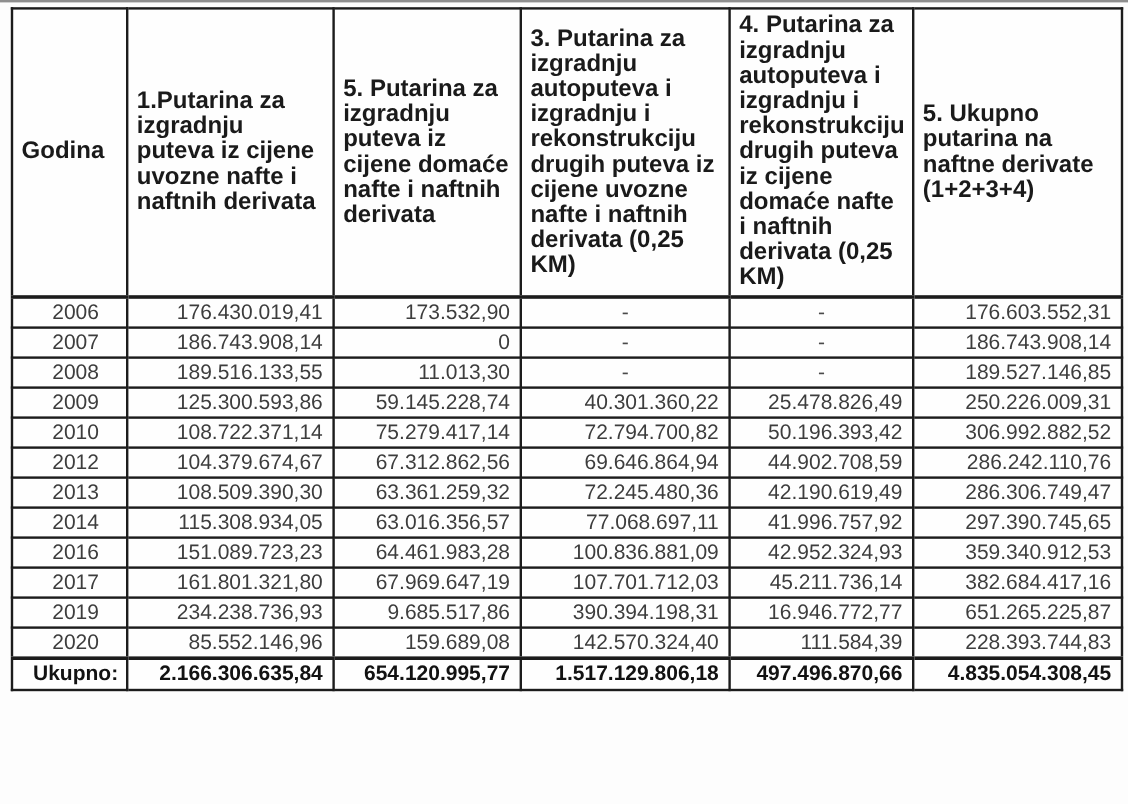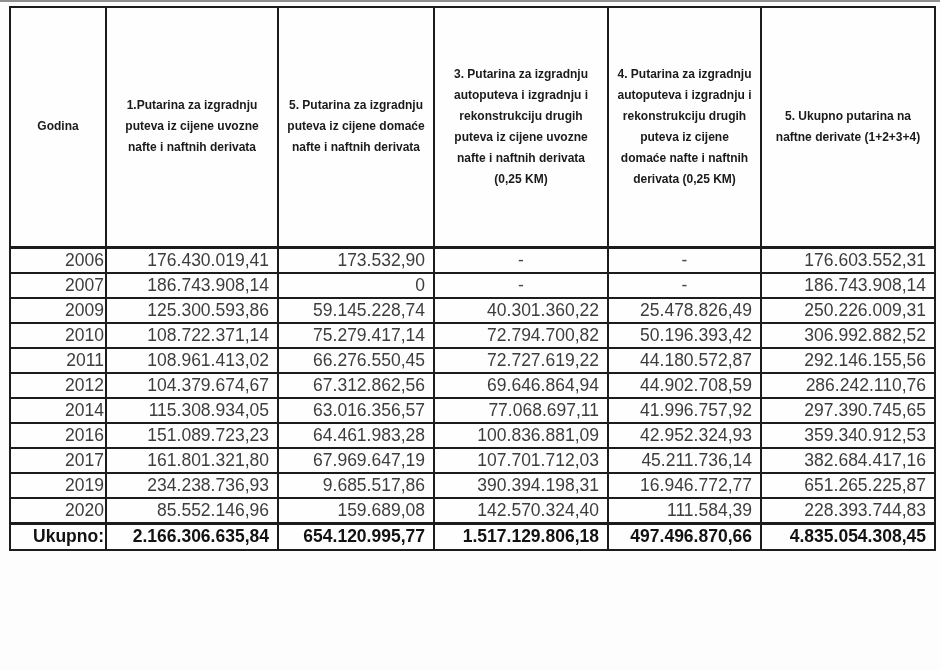--- a/index.html
+++ b/index.html
@@ -27,37 +27,37 @@
     border-collapse: collapse;
     table-layout: fixed;
     background: #fefefe;
   }
   table.toll th, table.toll td {
     border: 2px solid #1c1c1c;
     overflow: hidden;
   }
   tr.hdr { height: 240px; }
   tr.hdr th {
-    font-size: 12px;
+    font-size: 20px;
     font-weight: bold;
     color: #1a1a1a;
-    text-align: center;
+    text-align: left;
     vertical-align: middle;
     line-height: 21px;
     padding: 3px 7px 3px 7px;
     border-bottom-width: 3px;
   }
   tbody tr { height: 25px; }
   tbody td {
     font-size: 17.5px;
     color: #3d3d3d;
     vertical-align: middle;
     white-space: nowrap;
   }
-  td.year { text-align: right; padding-left: 11px; }
+  td.year { text-align: center; padding-left: 11px; }
   td.num  { text-align: right; padding-right: 8px; }
   td.dash { text-align: center; color: #4a4a4a; }
   tr.total { height: 27px; }
   tr.total td {
     font-weight: bold;
     color: #121212;
     border-top-width: 3px;
   }
 </style>
 </head>
@@ -95,50 +95,58 @@
     </tr>
     <tr>
       <td class="year">2007</td>
       <td class="num">186.743.908,14</td>
       <td class="num">0</td>
       <td class="dash">-</td>
       <td class="dash">-</td>
       <td class="num">186.743.908,14</td>
     </tr>
     <tr>
+      <td class="year">2008</td>
+      <td class="num">189.516.133,55</td>
+      <td class="num">11.013,30</td>
+      <td class="dash">-</td>
+      <td class="dash">-</td>
+      <td class="num">189.527.146,85</td>
+    </tr>
+    <tr>
       <td class="year">2009</td>
       <td class="num">125.300.593,86</td>
       <td class="num">59.145.228,74</td>
       <td class="num">40.301.360,22</td>
       <td class="num">25.478.826,49</td>
       <td class="num">250.226.009,31</td>
     </tr>
     <tr>
       <td class="year">2010</td>
       <td class="num">108.722.371,14</td>
       <td class="num">75.279.417,14</td>
       <td class="num">72.794.700,82</td>
       <td class="num">50.196.393,42</td>
       <td class="num">306.992.882,52</td>
     </tr>
     <tr>
-      <td class="year">2011</td>
-      <td class="num">108.961.413,02</td>
-      <td class="num">66.276.550,45</td>
-      <td class="num">72.727.619,22</td>
-      <td class="num">44.180.572,87</td>
-      <td class="num">292.146.155,56</td>
-    </tr>
-    <tr>
       <td class="year">2012</td>
       <td class="num">104.379.674,67</td>
       <td class="num">67.312.862,56</td>
       <td class="num">69.646.864,94</td>
       <td class="num">44.902.708,59</td>
       <td class="num">286.242.110,76</td>
+    </tr>
+    <tr>
+      <td class="year">2013</td>
+      <td class="num">108.509.390,30</td>
+      <td class="num">63.361.259,32</td>
+      <td class="num">72.245.480,36</td>
+      <td class="num">42.190.619,49</td>
+      <td class="num">286.306.749,47</td>
     </tr>
     <tr>
       <td class="year">2014</td>
       <td class="num">115.308.934,05</td>
       <td class="num">63.016.356,57</td>
       <td class="num">77.068.697,11</td>
       <td class="num">41.996.757,92</td>
       <td class="num">297.390.745,65</td>
     </tr>
     <tr>

